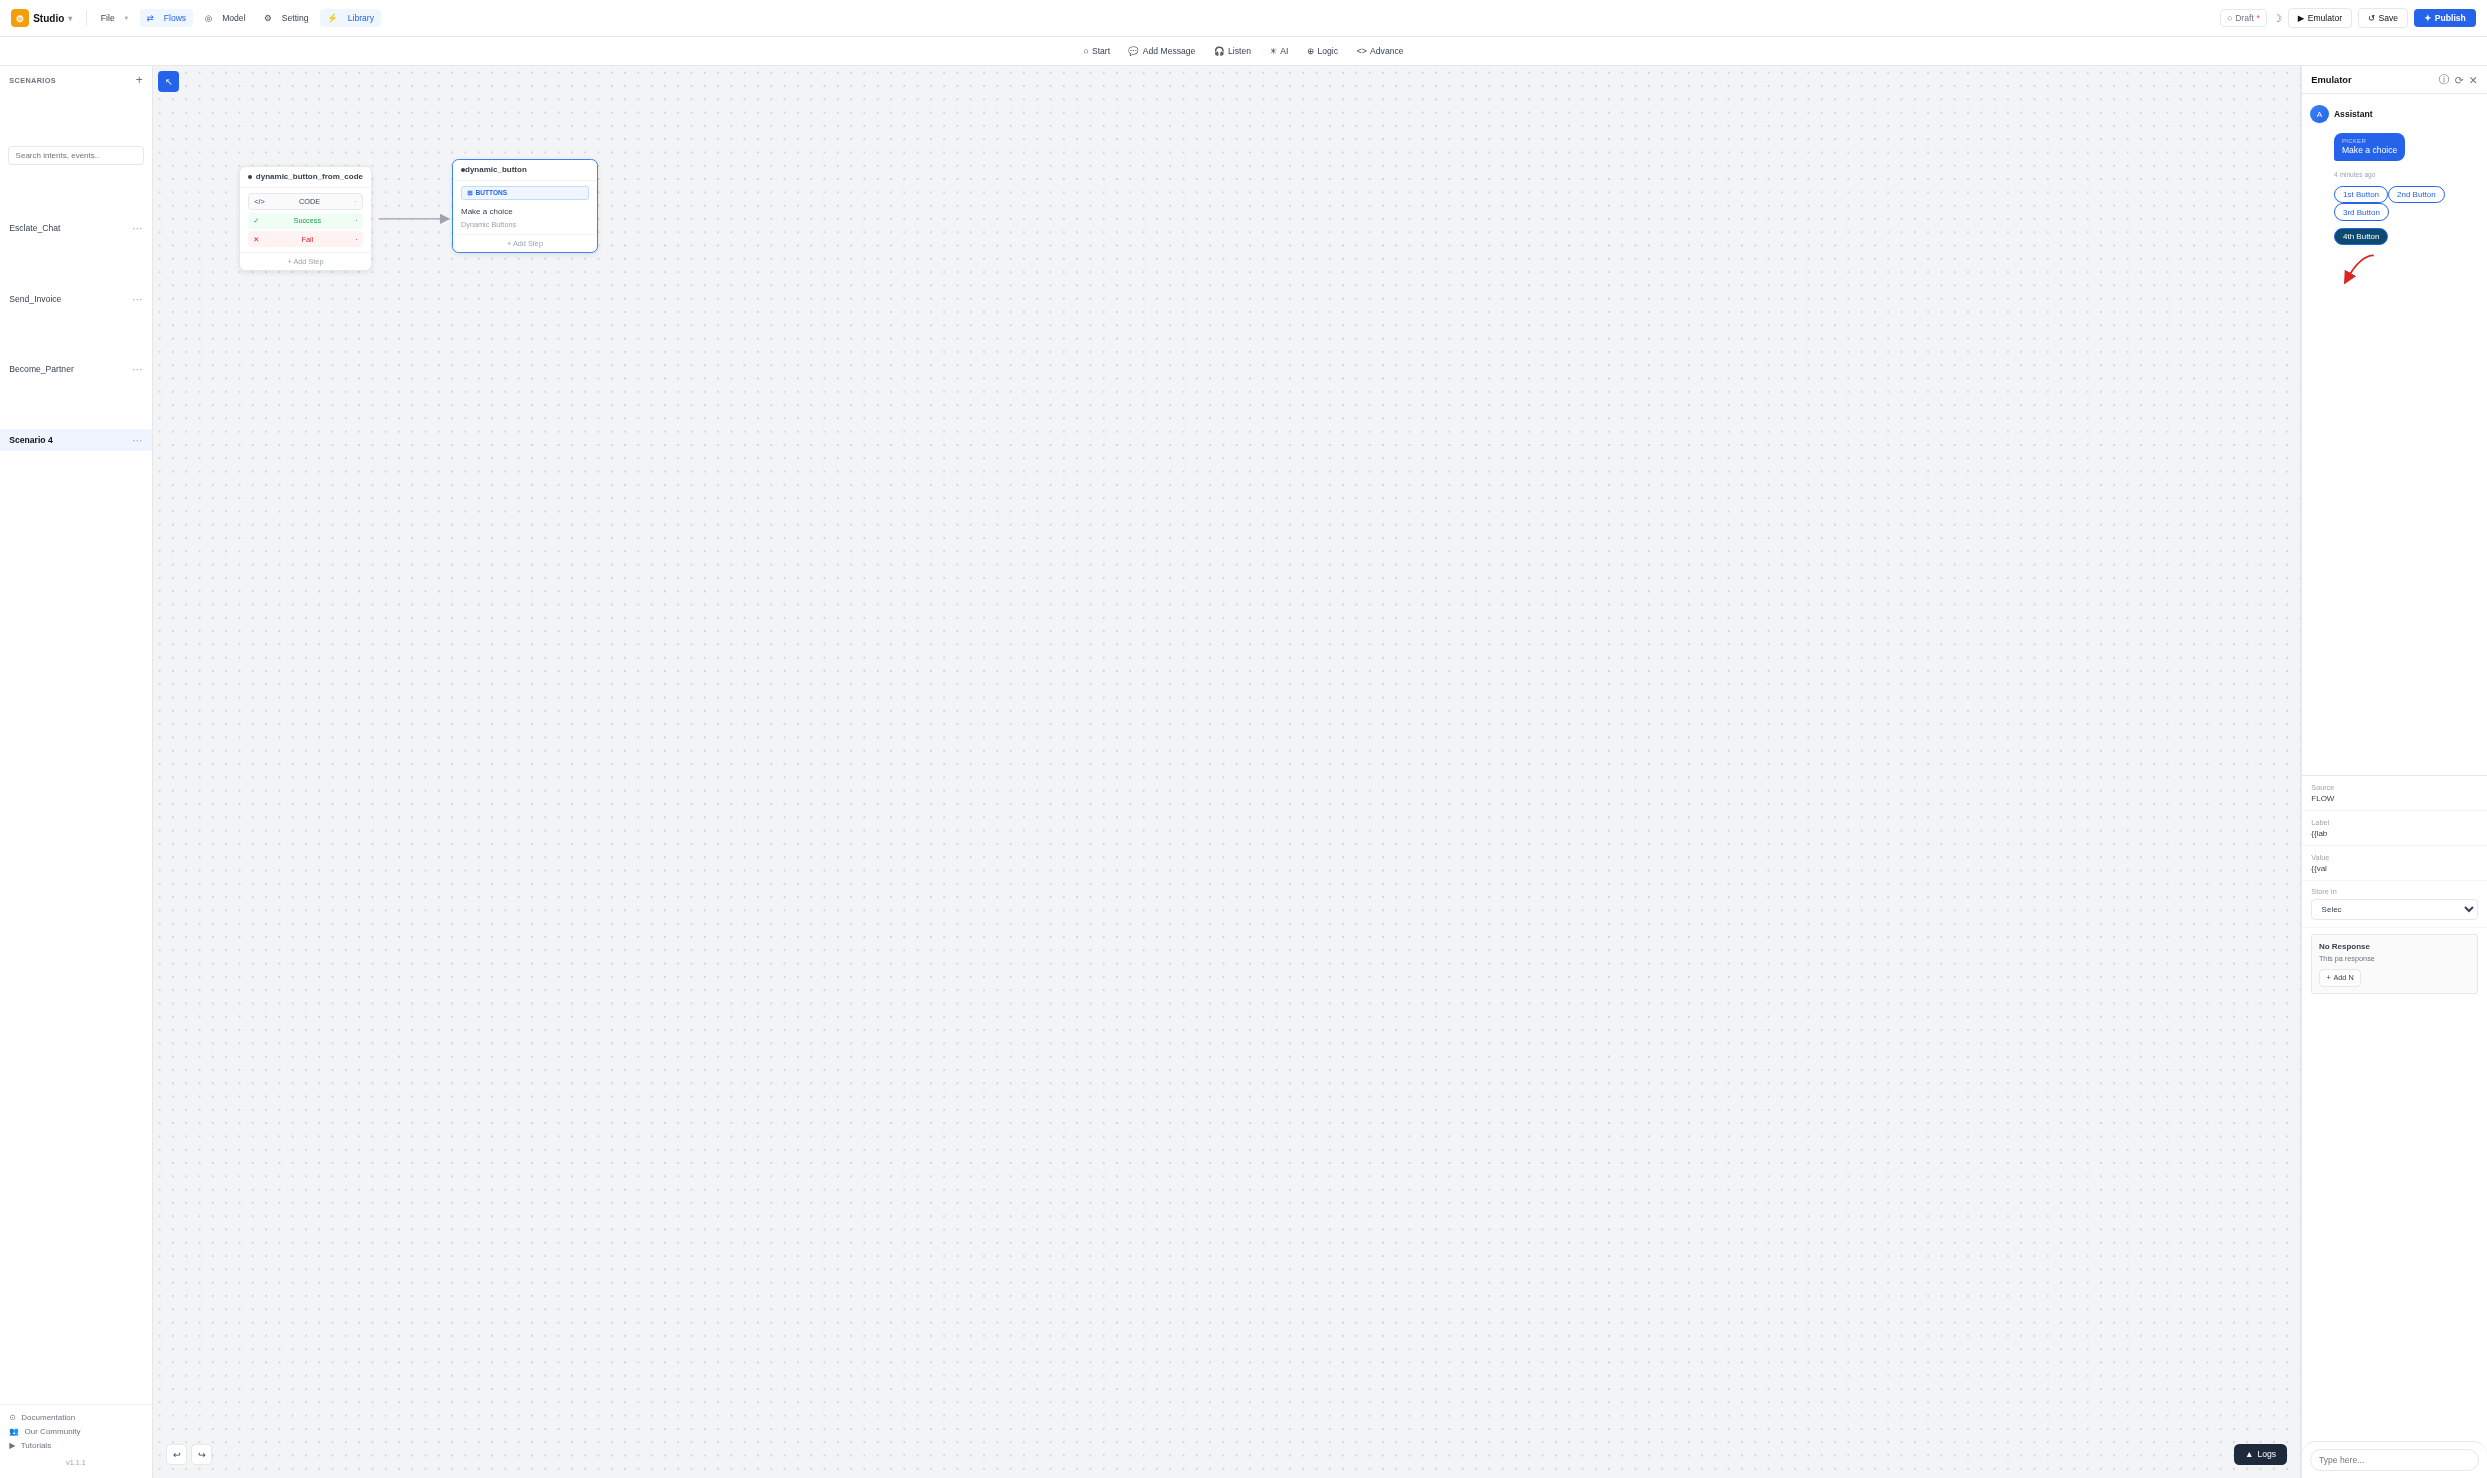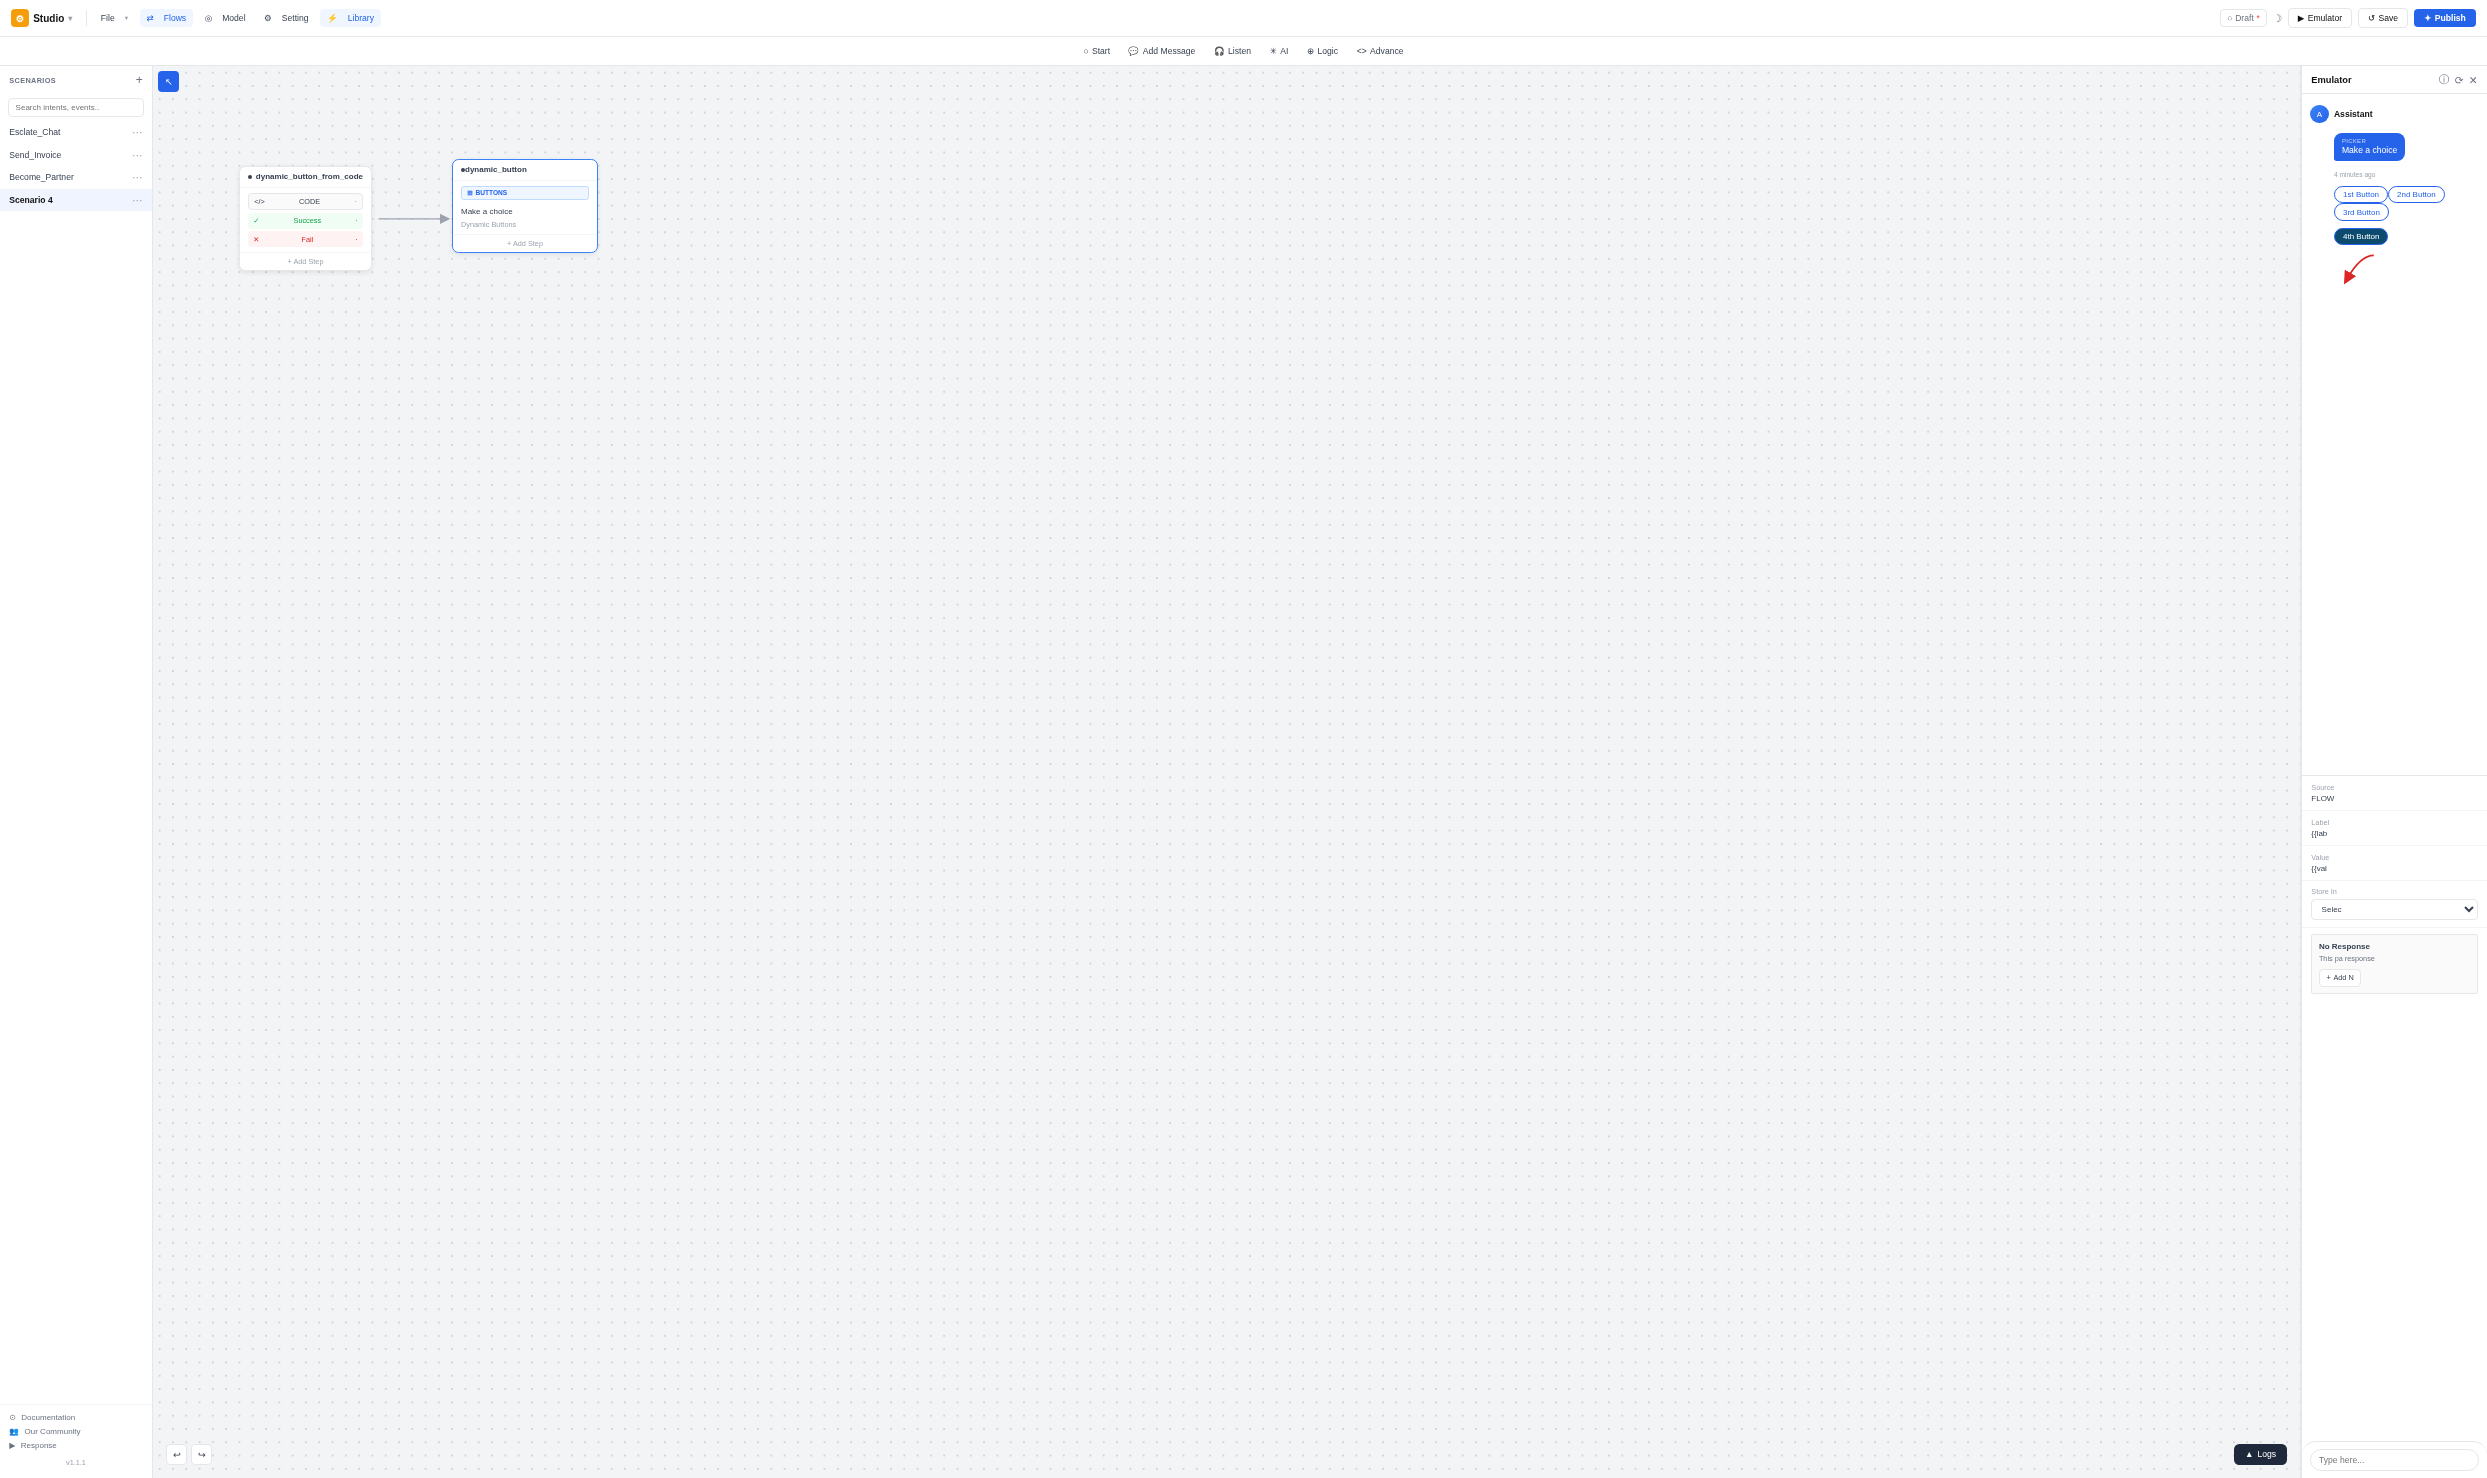--- a/index.html
+++ b/index.html
@@ -113,20 +113,21 @@
     }
 
     
     .sidebar {
       width: 153px;
       background: white;
       border-right: 0.7px solid #e5e7eb;
       display: flex;
       flex-direction: column;
       flex-shrink: 0;
+      gap: 48px;
     }
     .sidebar-header {
       display: flex; align-items: center; justify-content: space-between;
       padding: 8px 9.3px;
       font-size: 7.3px; font-weight: 700; color: #6b7280;
       text-transform: uppercase; letter-spacing: 0.05em;
     }
     .sidebar-add-btn {
       background: none; border: none; cursor: pointer;
       color: #6b7280; font-size: 12px; line-height: 1;
@@ -474,21 +475,21 @@
       <div class="sidebar-footer-item">
         <span>⊙</span>
         <span>Documentation</span>
       </div>
       <div class="sidebar-footer-item">
         <span>👥</span>
         <span>Our Community</span>
       </div>
       <div class="sidebar-footer-item">
         <span>▶</span>
-        <span>Response</span>
+        <span>Tutorials</span>
       </div>
       <div class="sidebar-version">v1.1.1</div>
     </div>
   </div>
 
   <div class="canvas-area" style="position:relative;">
     <div class="canvas-bg"></div>
 
     <div class="select-tool">
       <span>↖</span>

